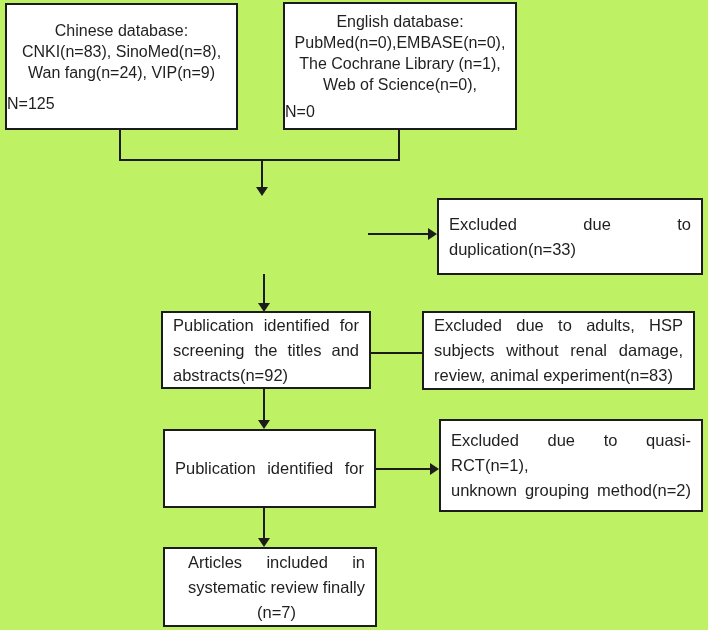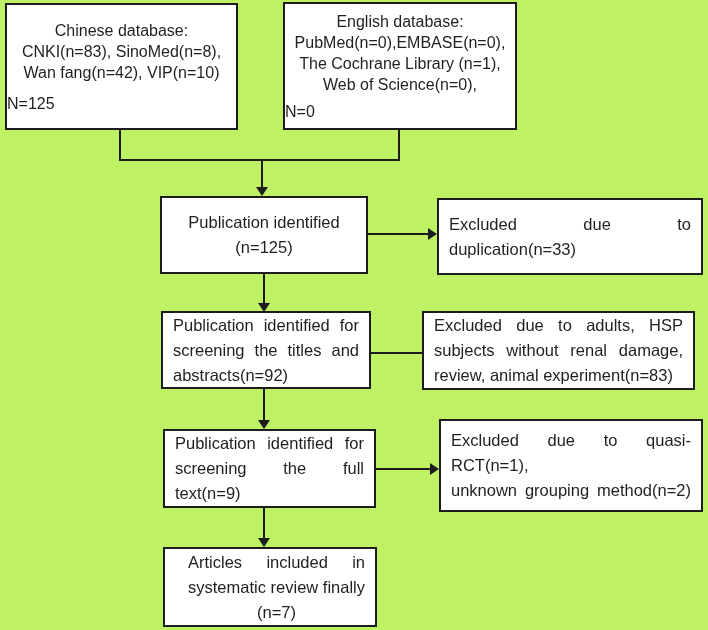--- a/index.html
+++ b/index.html
@@ -57,47 +57,41 @@
 </style>
 </head>
 <body>
 
 <div class="canvas">
 
   <div class="box db-box" style="left:5px; top:3px; width:233px; height:127px;">
     <div>
         <div class="line align-center">Chinese database:</div>
         <div class="line align-center">CNKI(n=83), SinoMed(n=8),</div>
-        <div class="line align-center">Wan fang(n=42), VIP(n=10)</div>
+        <div class="line align-center">Wan fang(n=24), VIP(n=9)</div>
       </div>
     <div class="total" style="margin-top:10px;">N=125</div>
   </div>
 
   <div class="box db-box" style="left:283px; top:2px; width:234px; height:128px;">
     <div>
         <div class="line align-center">English database:</div>
         <div class="line align-center">PubMed(n=0),EMBASE(n=0),</div>
         <div class="line align-center">The Cochrane Library (n=1),</div>
         <div class="line align-center">Web of Science(n=0),</div>
       </div>
     <div class="total" style="margin-top:6px;">N=0</div>
   </div>
 
   <div class="vline" style="left:119px; top:130px; width:2px; height:31px;"></div>
   <div class="vline" style="left:398px; top:130px; width:2px; height:31px;"></div>
   <div class="hline" style="left:119px; top:159px; width:281px; height:2px;"></div>
   <div class="vline" style="left:261px; top:159px; width:2px; height:30px;"></div>
   <div class="arrowhead-down" style="left:256px; top:187px;"></div>
 
-  <div class="box mid-box" style="left:160px; top:196px; width:208px; height:78px;">
-    <div>
-        <div class="line align-center">Publication identified</div>
-        <div class="line align-center">(n=125)</div>
-      </div>
-  </div>
 
   <div class="hline" style="left:368px; top:233px; width:62px; height:2px;"></div>
   <div class="arrowhead-right" style="left:428px; top:228px;"></div>
 
   <div class="box mid-box" style="left:437px; top:198px; width:266px; height:77px;">
     <div>
         <div class="line align-stretch">Excluded due to duplication(n=33)</div>
       </div>
   </div>
 
@@ -122,21 +116,20 @@
         <div class="line align-left">review, animal experiment(n=83)</div>
       </div>
   </div>
 
   <div class="vline" style="left:263px; top:389px; width:2px; height:32px;"></div>
   <div class="arrowhead-down" style="left:258px; top:420px;"></div>
 
   <div class="box mid-box" style="left:163px; top:429px; width:213px; height:79px;">
     <div>
         <div class="line align-stretch">Publication identified for</div>
-        <div class="line align-stretch">screening the full text(n=9)</div>
       </div>
   </div>
 
   <div class="hline" style="left:376px; top:468px; width:56px; height:2px;"></div>
   <div class="arrowhead-right" style="left:430px; top:463px;"></div>
 
   <div class="box mid-box" style="left:439px; top:419px; width:264px; height:93px;">
     <div>
         <div class="line align-stretch">Excluded due to quasi-RCT(n=1),</div>
         <div class="line align-stretch">unknown grouping method(n=2)</div>

